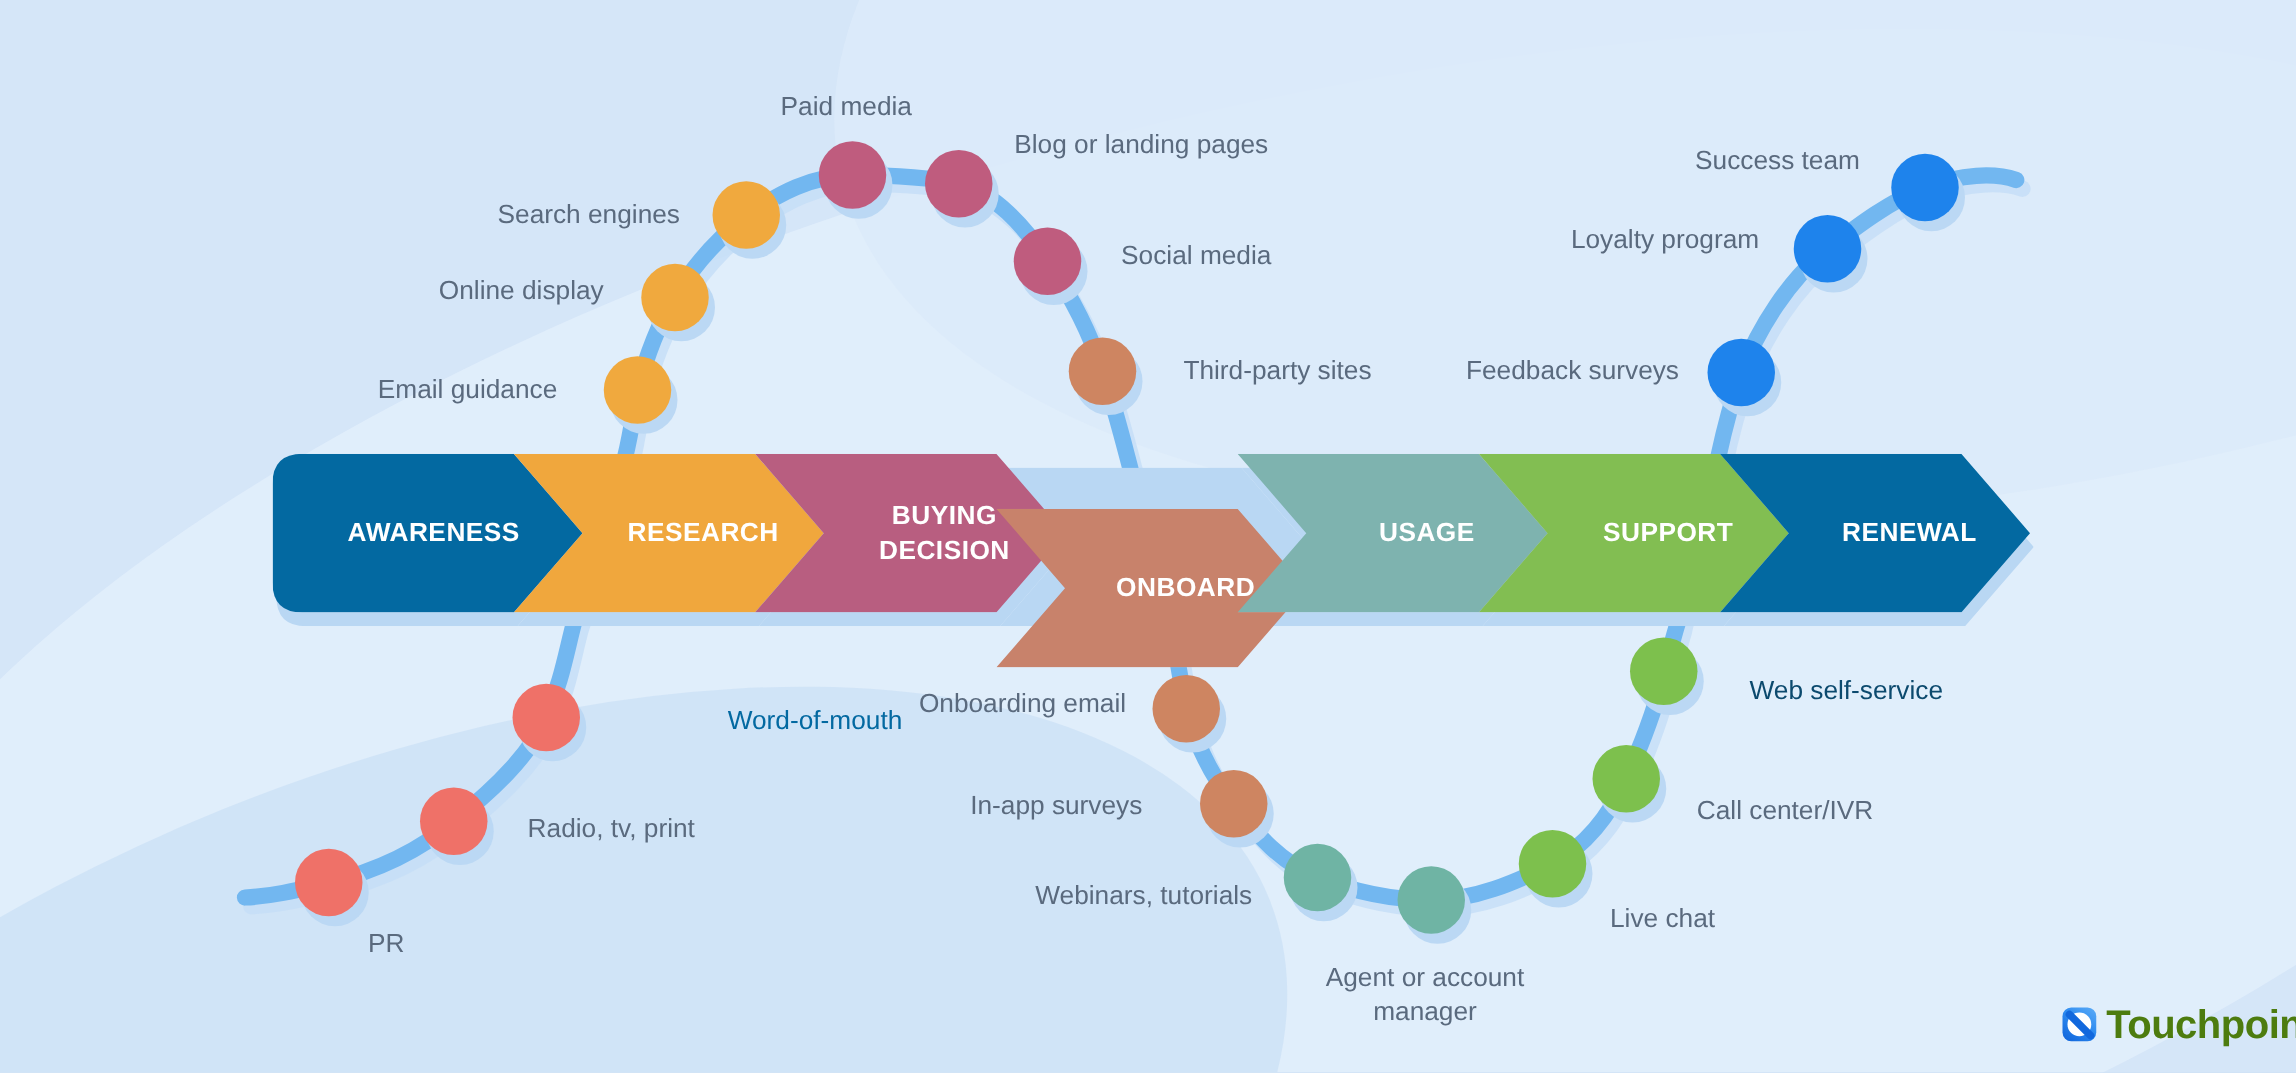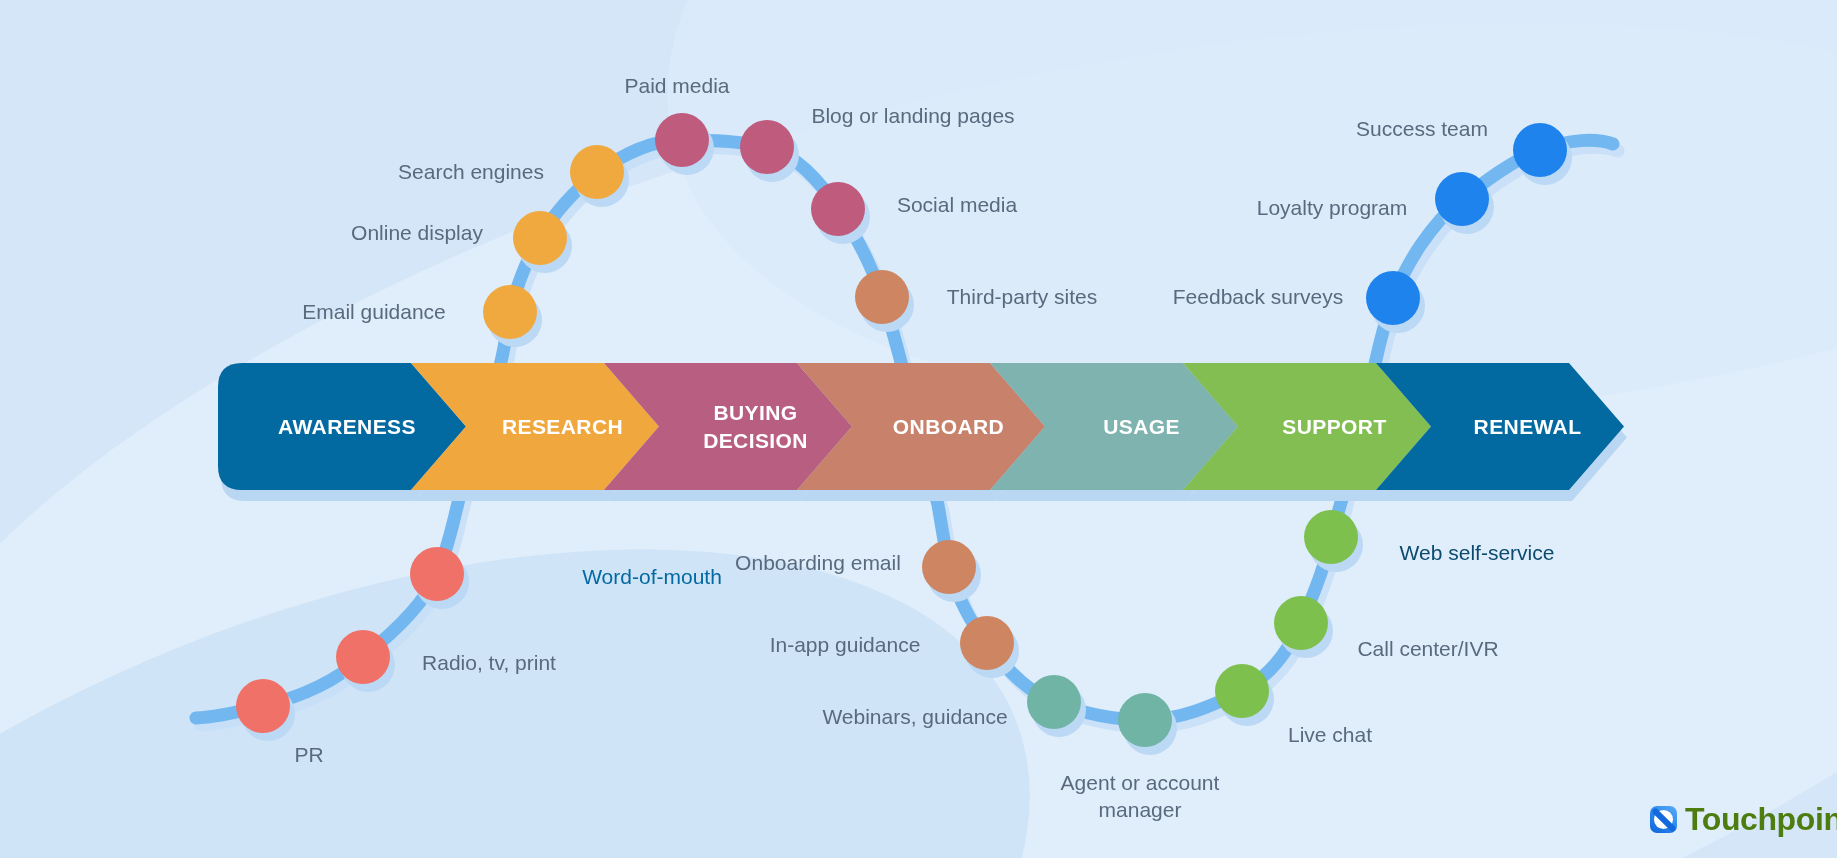--- a/index.html
+++ b/index.html
@@ -119,21 +119,21 @@
   <div id="arrows">
       <div class="arrow first" style="left: 218px; background: #0369a1; z-index: 10;">
         <span>AWARENESS</span>
       </div>
       <div class="arrow" style="left: 411px; background: rgb(240, 167, 61); z-index: 11; filter: drop-shadow(rgb(238, 245, 252) -9px 0px 0px);">
         <span>RESEARCH</span>
       </div>
       <div class="arrow" style="left: 604px; background: rgb(184, 94, 128); z-index: 12; filter: drop-shadow(rgb(238, 245, 252) -9px 0px 0px);">
         <span>BUYING DECISION</span>
       </div>
-      <div class="arrow" style="left: 797px; background: rgb(200, 130, 107); z-index: 13; filter: drop-shadow(rgb(238, 245, 252) -9px 0px 0px);">
+      <div class="arrow" style="left: 797px; background: rgb(200, 130, 107); z-index: 13; filter: drop-shadow(rgb(238, 245, 252) -9px 0px 0px); margin-top: 44px;">
         <span>ONBOARD</span>
       </div>
       <div class="arrow" style="left: 990px; background: rgb(126, 179, 175); z-index: 14; filter: drop-shadow(rgb(238, 245, 252) -9px 0px 0px);">
         <span>USAGE</span>
       </div>
       <div class="arrow" style="left: 1183px; background: rgb(130, 190, 82); z-index: 15; filter: drop-shadow(rgb(238, 245, 252) -9px 0px 0px);">
         <span>SUPPORT</span>
       </div>
       <div class="arrow" style="left: 1376px; background: #0369a1; z-index: 16; filter: drop-shadow(rgb(238, 245, 252) -9px 0px 0px);">
         <span>RENEWAL</span>
@@ -145,29 +145,29 @@
       <div class="tp-label" style="left: 489px; top: 663px; color: rgb(90, 106, 126);">Radio, tv, print</div>
       <div class="tp-label" style="left: 608px; top: 577px; color: #0369a1; margin-left: 44px;">Word-of-mouth</div>
       <div class="tp-label" style="left: 374px; top: 312px; color: rgb(90, 106, 126);">Email guidance</div>
       <div class="tp-label" style="left: 417px; top: 233px; color: rgb(90, 106, 126);">Online display</div>
       <div class="tp-label" style="left: 471px; top: 172px; color: rgb(90, 106, 126);">Search engines</div>
       <div class="tp-label" style="left: 677px; top: 86px; color: rgb(90, 106, 126);">Paid media</div>
       <div class="tp-label" style="left: 913px; top: 116px; color: rgb(90, 106, 126);">Blog or landing pages</div>
       <div class="tp-label" style="left: 957px; top: 205px; color: rgb(90, 106, 126);">Social media</div>
       <div class="tp-label" style="left: 1022px; top: 297px; color: rgb(90, 106, 126);">Third-party sites</div>
       <div class="tp-label" style="left: 818px; top: 563px; color: rgb(90, 106, 126);">Onboarding email</div>
-      <div class="tp-label" style="left: 845px; top: 645px; color: rgb(90, 106, 126);">In-app guidance</div>
-      <div class="tp-label" style="left: 915px; top: 717px; color: rgb(90, 106, 126);">Webinars, guidance</div>
+      <div class="tp-label" style="left: 845px; top: 645px; color: rgb(90, 106, 126);">In-app surveys</div>
+      <div class="tp-label" style="left: 915px; top: 717px; color: rgb(90, 106, 126);">Webinars, tutorials</div>
       <div class="tp-label" style="left: 1140px; top: 796px; color: rgb(90, 106, 126);">Agent or account
 manager</div>
       <div class="tp-label" style="left: 1330px; top: 735px; color: rgb(90, 106, 126);">Live chat</div>
       <div class="tp-label" style="left: 1428px; top: 649px; color: rgb(90, 106, 126);">Call center/IVR</div>
       <div class="tp-label" style="left: 1477px; top: 553px; color: #0c4a6e;">Web self-service</div>
       <div class="tp-label" style="left: 1258px; top: 297px; color: rgb(90, 106, 126);">Feedback surveys</div>
-      <div class="tp-label" style="left: 1332px; top: 208px; color: rgb(90, 106, 126);">Loyalty program</div>
+      <div class="tp-label" style="left: 1332px; top: 192px; color: rgb(90, 106, 126);">Loyalty program</div>
       <div class="tp-label" style="left: 1422px; top: 129px; color: rgb(90, 106, 126);">Success team</div>
     </div>
 
   <div id="logo">
     <div id="logo-icon">
       <div class="disc"></div>
       <div class="slash"></div>
     </div>
     <div id="logo-text">Touchpoint</div>
   </div>

